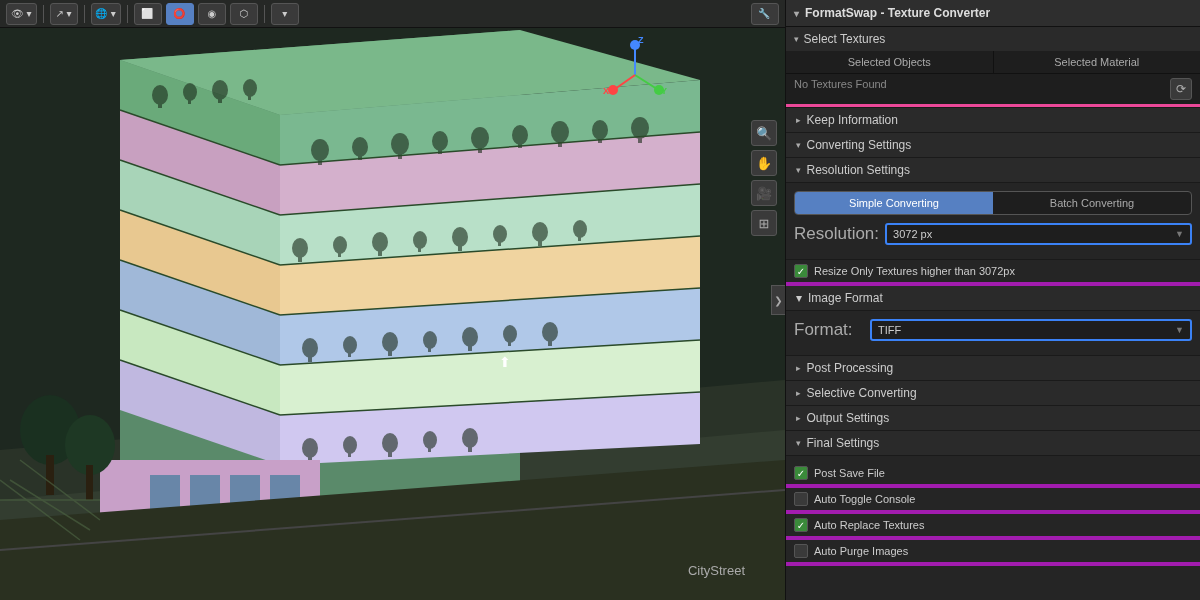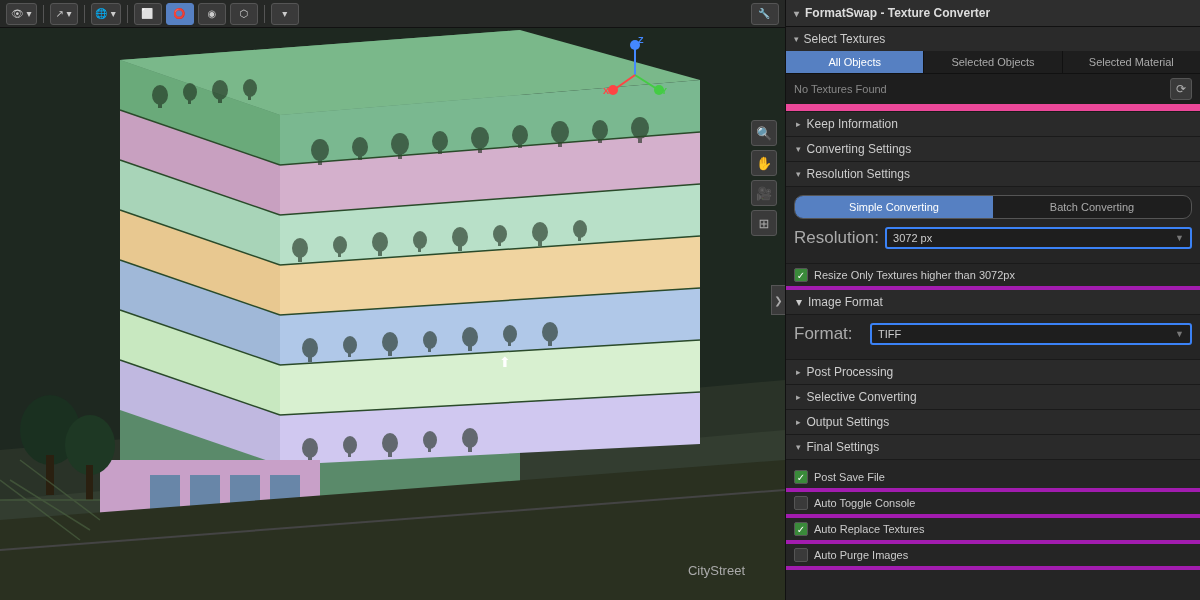--- a/index.html
+++ b/index.html
@@ -204,24 +204,24 @@
     .tab:last-child { border-right: none; }
 
     .tab.active {
       background: #5680c2;
       color: #fff;
     }
 
     
     .no-textures-row {
       display: flex;
-      align-items: center;
+      align-items: flex-start;
       padding: 4px 8px;
       background: #1e1e1e;
-      border-bottom: 7px solid #ec4899;
+      border-bottom: 3px solid #ec4899;
       gap: 4px;
     }
 
     .no-textures-text {
       flex: 1;
       color: #888;
       font-size: 11px;
     }
 
     .refresh-btn {
@@ -253,21 +253,21 @@
 
     .collapsible-row .arrow {
       font-size: 9px;
       color: #aaa;
     }
 
     
     .sub-tabs-row {
       display: flex;
       background: #1e1e1e;
-      border-radius: 9px;
+      border-radius: 4px;
       overflow: hidden;
       border: 1px solid #555;
       margin-bottom: 8px;
     }
 
     .sub-tab {
       flex: 1;
       padding: 5px 8px;
       text-align: center;
       cursor: pointer;
@@ -583,21 +583,20 @@
     <span>FormatSwap - Texture Converter</span>
   </div>
 
   <div class="section">
     <div class="section-header">
       <span class="arrow">▾</span>
       <span>Select Textures</span>
     </div>
 
     <div class="tabs-row">
-      <div class="tab active">All Objects</div>
       <div class="tab">Selected Objects</div>
       <div class="tab">Selected Material</div>
     </div>
 
     <div class="no-textures-row">
       <span class="no-textures-text">No Textures Found</span>
       <div class="refresh-btn">⟳</div>
     </div>
   </div>
 

